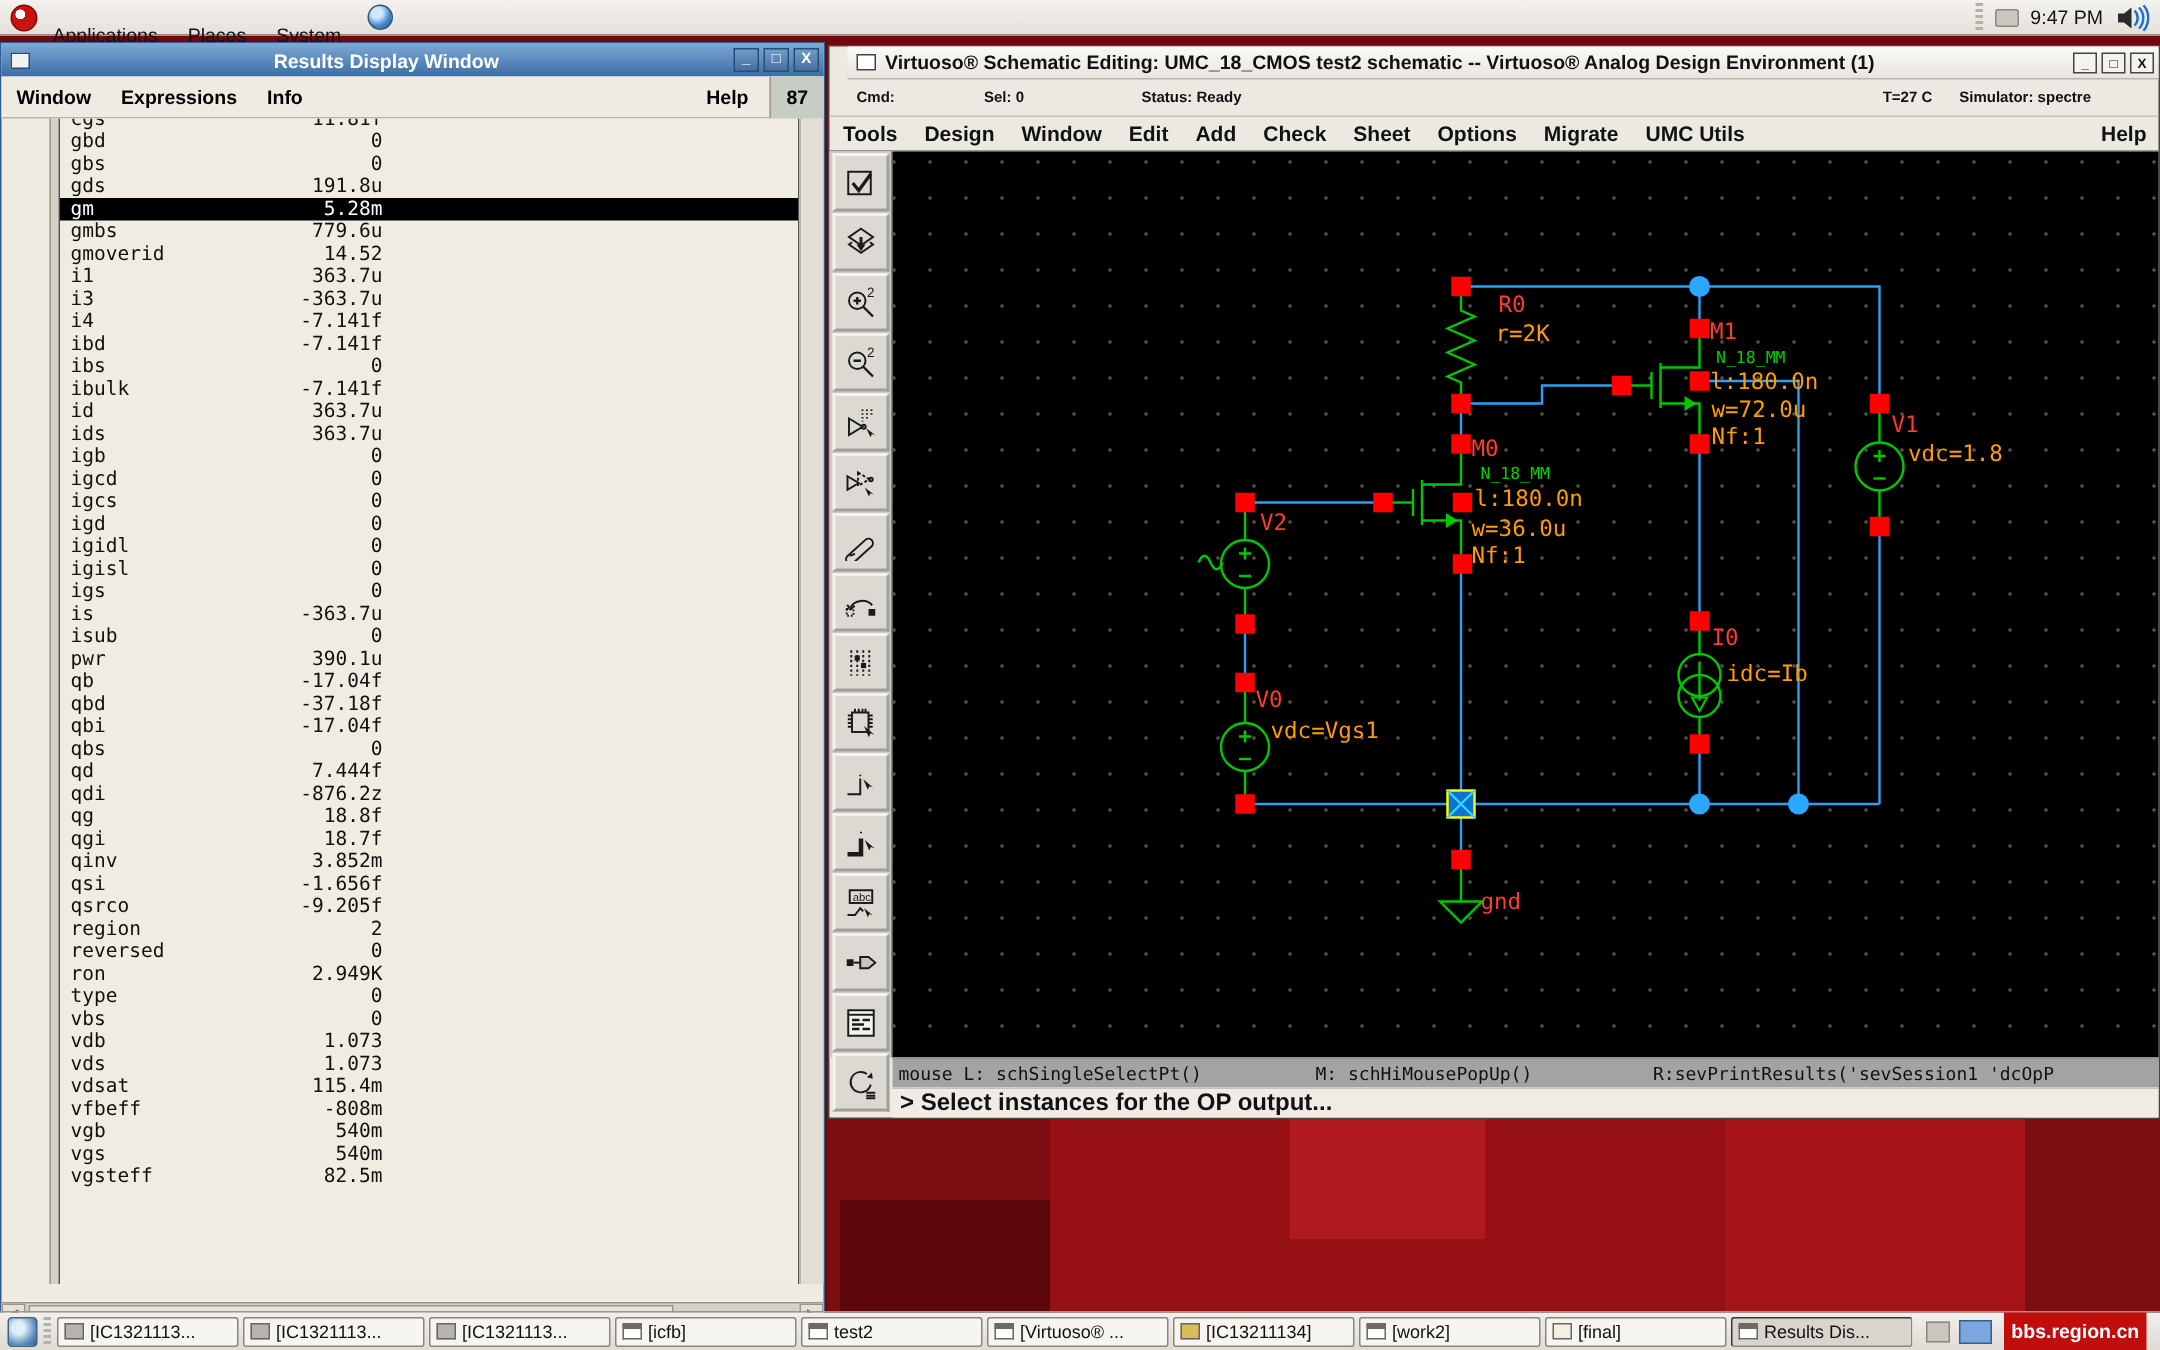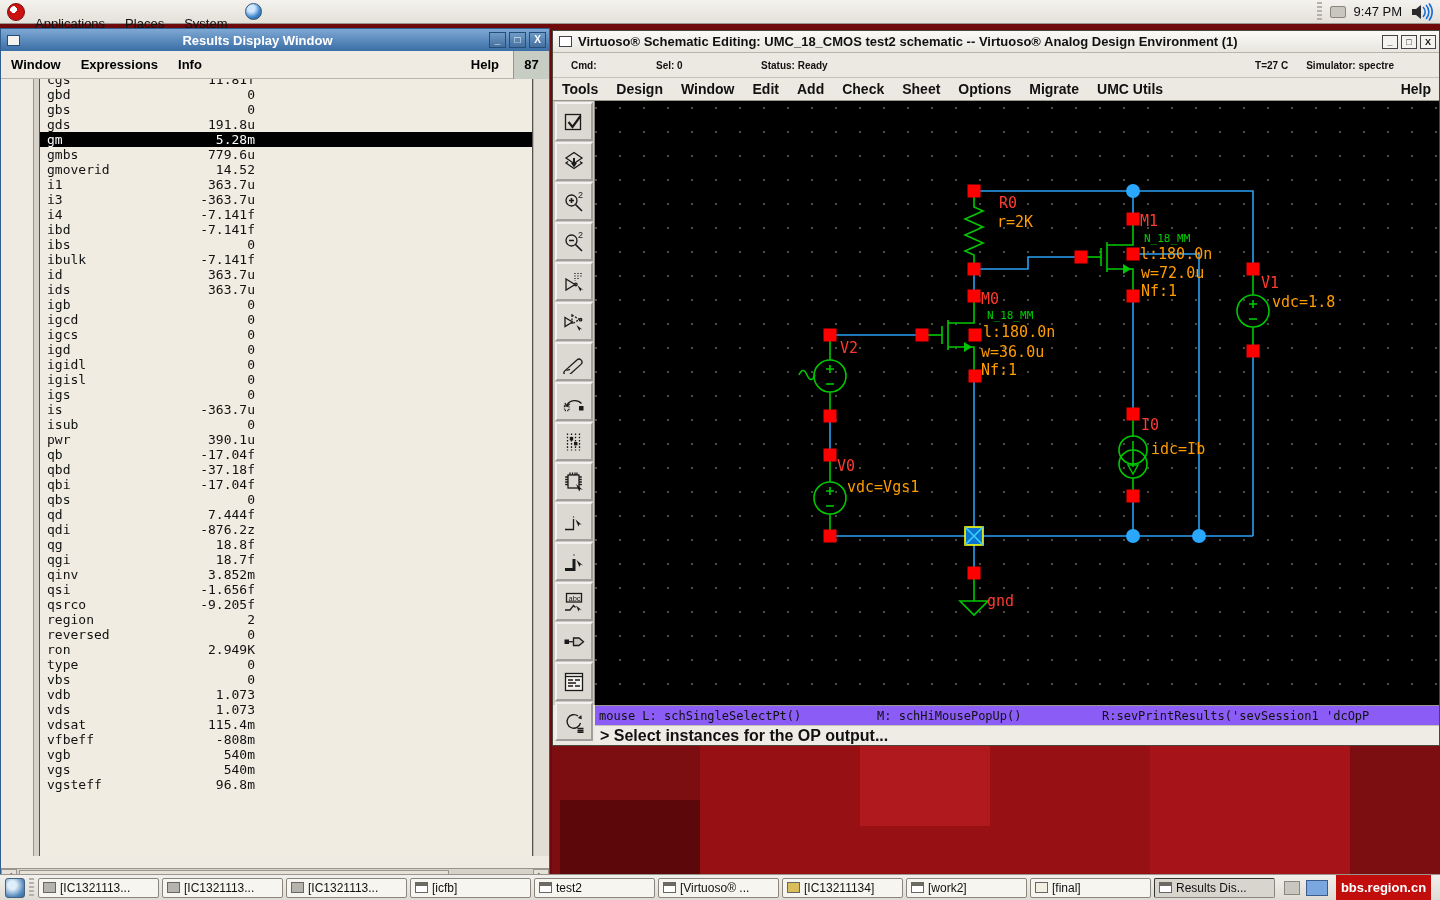--- a/index.html
+++ b/index.html
@@ -65,21 +65,21 @@
   .hs-btn { width:16px; height:14px; background:#e6e2d9; border:1px solid #9a968e;
             font-size:8px; line-height:12px; text-align:center; color:#555; }
   .hs-thumb { margin-left:2px; width:430px; height:12px; margin-top:1px; background:#e6e2d9;
               border:1px solid #9a968e; }
   .hs-sp { flex:1; }
 
   
   #virt-win { position:absolute; left:552px; top:30px; width:888px; height:716px;
               background:#ece9e2; border:1px solid #4a4741; }
   #vw-title { height:22px; background:linear-gradient(#fbfaf8,#e8e5de); border-bottom:1px solid #b9b5ac;
-              display:flex; align-items:center; font-size:13px; font-weight:bold; color:#111; }
+              display:flex; align-items:center; font-size:13px; font-weight:bold; color:#111;margin-left:12px; }
   #vw-title .wicon { width:13px; height:11px; background:#fff; border:1px solid #444; margin:0 6px; }
   #vw-title .ttl { flex:1; white-space:nowrap; overflow:hidden; }
   .vw-btn { width:16px; height:14px; margin-right:3px; background:#f5f3ef; border:1px solid #444;
             font-size:9px; line-height:12px; text-align:center; font-weight:bold; color:#111; }
   #vw-status { height:25px; display:flex; align-items:center; font-size:10px; font-weight:bold;
                color:#111; border-bottom:1px solid #c5c1b8; }
   #vw-status span { margin-right:0; }
   #vw-menubar { height:23px; display:flex; align-items:center; font-size:14px; font-weight:bold;
                 color:#111; border-bottom:1px solid #9a968e; }
   .vw-menu { padding:0 9px; }
@@ -87,21 +87,21 @@
   #vmain { position:absolute; left:0; top:70px; right:0; bottom:40px; display:flex; }
   #vtoolbar { width:42px; background:#ccc9c2; border-right:1px solid #8a867e; padding:1px 1px; }
   .tbtn { width:38px; height:39px; margin:0 0 1px 1px; background:#dcd9d2;
           border:2px outset #f4f2ee; display:flex; align-items:center; justify-content:center; }
   .tbtn svg { stroke:#1a1a1a; fill:none; stroke-width:1.3; }
   #canvas { flex:1; position:relative; background:#000; overflow:hidden;
             background-image:radial-gradient(circle, #4a4a46 1px, rgba(0,0,0,0) 1.4px);
             background-size:24px 24px; background-position:13px 19px; }
   #schematic { position:absolute; left:0; top:0; }
   #schematic text { font-family:"DejaVu Sans Mono", monospace; }
-  #vw-mouse { position:absolute; left:42px; right:0; bottom:20px; height:20px; background:#8b5cf6;
+  #vw-mouse { position:absolute; left:42px; right:0; bottom:20px; height:20px; background:#a3a3a3;
               border-top:1px solid #9a968e; font-family:"DejaVu Sans Mono", monospace; font-size:12px;
               color:#111; display:flex; align-items:center; white-space:nowrap; overflow:hidden; }
   #vw-mouse .mb-l { margin-left:4px; width:278px; }
   #vw-mouse .mb-m { width:225px; }
   #vw-prompt { position:absolute; left:42px; right:0; bottom:0; height:20px; background:#efece6;
                border-top:1px solid #c5c1b8; font-size:16px; font-weight:bold; color:#111;
                display:flex; align-items:center; padding-left:5px; }
 
   
   #taskbar { position:absolute; left:0; top:874px; width:1440px; height:26px;
@@ -357,21 +357,21 @@
         <div class="rrow">
           <span class="rname">vgb</span>
           <span class="rval">540m</span>
         </div>
         <div class="rrow">
           <span class="rname">vgs</span>
           <span class="rval">540m</span>
         </div>
         <div class="rrow">
           <span class="rname">vgsteff</span>
-          <span class="rval">96.8m</span>
+          <span class="rval">82.5m</span>
         </div>
       </div>
   </div>
   <div id="rw-vscroll2"></div>
   <div id="rw-hscroll">
     <div class="hs-btn">◀</div>
     <div class="hs-thumb"></div>
     <div class="hs-sp"></div>
     <div class="hs-btn">▶</div>
   </div>

